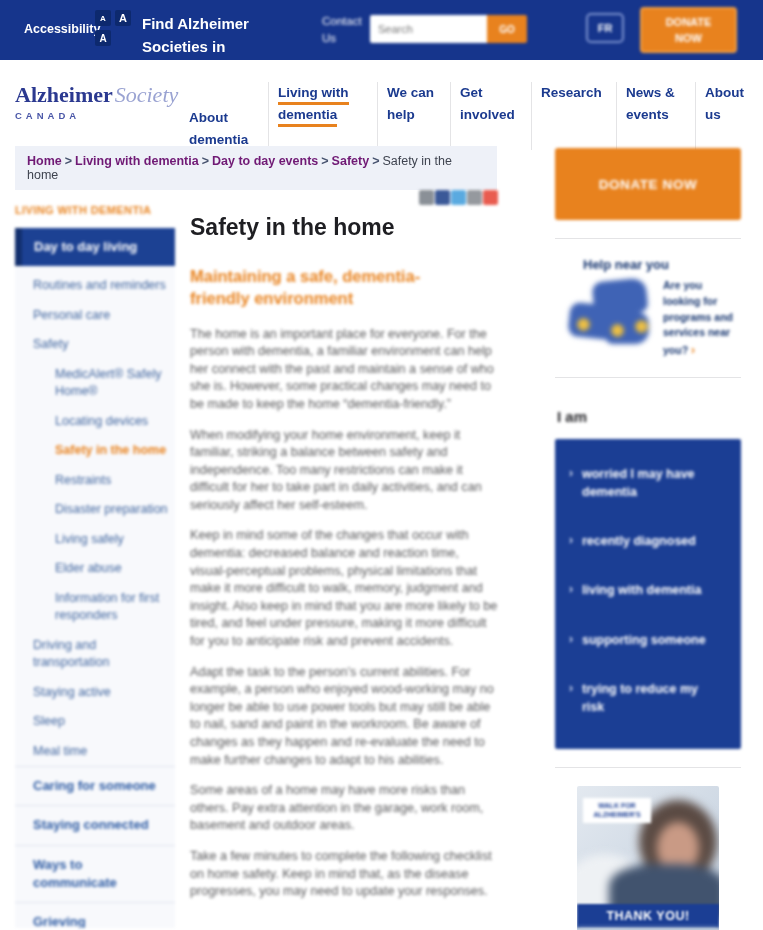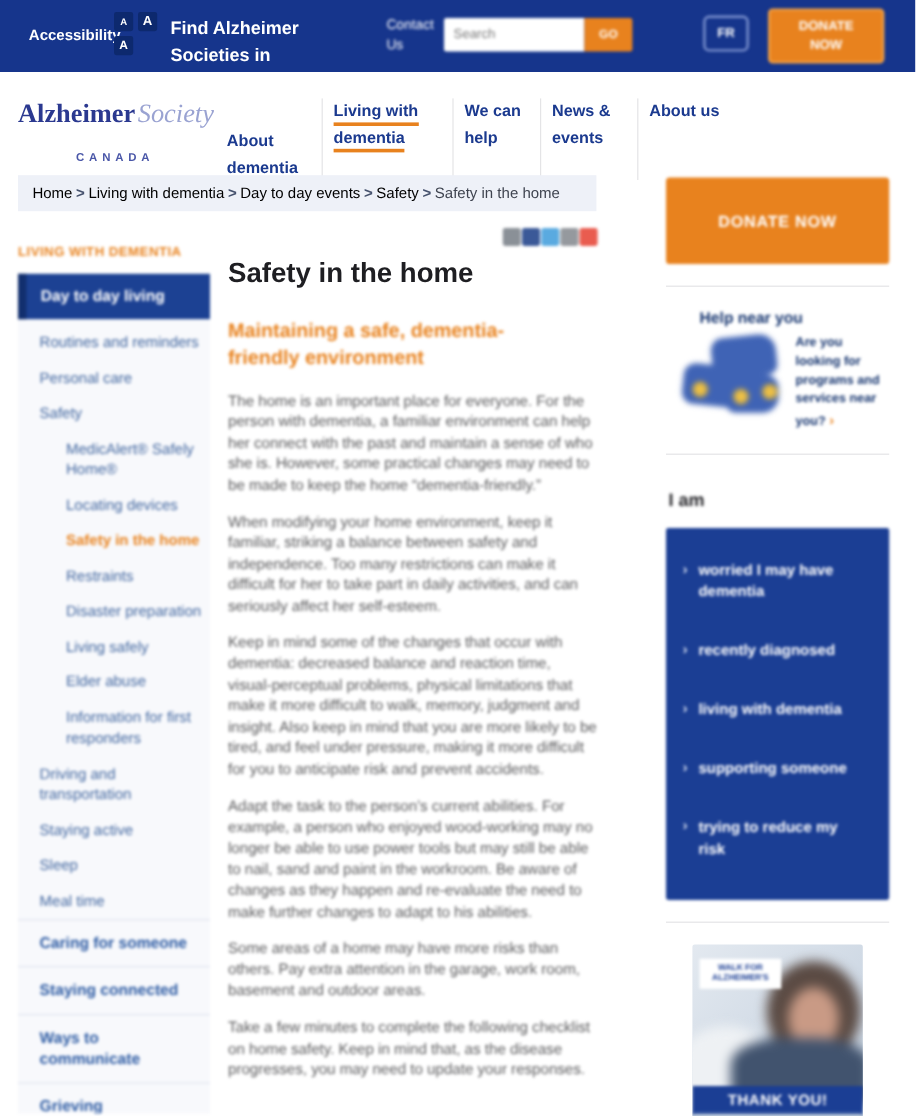--- a/index.html
+++ b/index.html
@@ -25,42 +25,42 @@
           border-radius:0 2px 2px 0;cursor:pointer;}
   .fr-btn{position:absolute;left:586px;top:13px;width:38px;height:30px;border:2px solid #7d93cf;border-radius:5px;
           color:#fff;font-weight:700;font-size:11px;display:flex;align-items:center;justify-content:center;
           box-sizing:border-box;cursor:pointer;}
   .top-donate{position:absolute;left:640px;top:7px;width:97px;height:46px;background:#e8821e;
           border:2px solid #ef9f45;border-radius:4px;color:#fff;font-weight:700;font-size:11px;
           display:flex;align-items:center;justify-content:center;text-align:center;line-height:1.5;
           box-sizing:border-box;padding:0 12px;cursor:pointer;}
 
   
-  .logo{position:absolute;left:15px;top:82px;width:162px;text-align:center;cursor:pointer;}
+  .logo{position:absolute;left:15px;top:82px;width:162px;text-align:left;cursor:pointer;}
   .logo-line{font-family:"Liberation Serif",serif;font-size:22px;white-space:nowrap;}
   .logo-w1{font-weight:700;color:#2b3990;}
   .logo-w2{font-style:italic;color:#9aa3d2;margin-left:2px;}
-  .logo-sub{font-size:9.5px;letter-spacing:4px;color:#4a57a8;margin-top:18px;font-weight:600;}
+  .logo-sub{font-size:9.5px;letter-spacing:4px;color:#4a57a8;margin-top:2px;font-weight:600;}
   .nav{position:absolute;left:180px;top:82px;display:flex;}
   .nav-item{font-weight:700;font-size:13.5px;color:#1b3a8f;line-height:1.6;padding:0 9px;cursor:pointer;}
   .nav-item + .nav-item{border-left:1px solid #e4e4e6;}
   .nav div:nth-of-type(1){width:70px;margin-top:25px;}
   .nav div:nth-of-type(2){width:90px;}
   .nav div:nth-of-type(3){width:54px;}
   .nav div:nth-of-type(4){width:62px;}
   .nav div:nth-of-type(5){width:66px;}
   .nav div:nth-of-type(6){width:60px;}
   .nav div:nth-of-type(7){width:46px;}
   .nav-item.active span{border-bottom:3px solid #e8821e;padding-bottom:2px;
        -webkit-box-decoration-break:clone;box-decoration-break:clone;}
 
   
   .breadcrumb{position:absolute;left:15px;top:146px;width:482px;background:#eef1f8;
        font-size:12.5px;padding:8px 12px;box-sizing:border-box;}
-  .crumb{font-weight:400;color:#000000;cursor:pointer;}
+  .crumb{font-weight:700;color:#701a75;cursor:pointer;}
   .crumb.sep{font-weight:600;color:#46526e;margin:0 3px;cursor:default;}
   .crumb.current{font-weight:400;color:#3f4450;cursor:default;}
 
   
   #col-left{position:absolute;left:15px;top:204px;width:160px;}
   .side-label{color:#e8821e;font-weight:700;font-size:11px;letter-spacing:.4px;}
   .side-menu{background:#f8f9fc;margin-top:12px;height:700px;overflow:hidden;}
   .side-item{font-size:12.5px;color:#41669f;padding:6px 6px 6px 18px;line-height:1.4;cursor:pointer;}
   .side-item.selected{background:#1c4193;border-left:7px solid #122f6e;color:#fff;font-weight:700;
        padding:10px 8px 10px 12px;font-size:13px;margin-bottom:5px;}
@@ -137,20 +137,22 @@
   <div class="logo">
     <div class="logo-line"><span class="logo-w1">Alzheimer</span><span class="logo-w2">Society</span></div>
     <div class="logo-sub">CANADA</div>
   </div>
 
   <div class="nav">
 
   <div class="nav-item"><span>About dementia</span></div>
       <div class="nav-item active"><span>Living with dementia</span></div>
       <div class="nav-item"><span>We can help</span></div>
+      <div class="nav-item"><span>Get involved</span></div>
+      <div class="nav-item"><span>Research</span></div>
       <div class="nav-item"><span>News &amp; events</span></div>
       <div class="nav-item"><span>About us</span></div>
     </div>
 
   <div class="breadcrumb">
     
   <span class="crumb link">Home</span><span class="crumb sep">&gt;</span><span class="crumb link">Living with dementia</span><span class="crumb sep">&gt;</span><span class="crumb link">Day to day events</span><span class="crumb sep">&gt;</span><span class="crumb link">Safety</span><span class="crumb sep">&gt;</span><span class="crumb current">Safety in the home</span></div>
 
   <div id="col-left">
     <div class="side-label bl1">LIVING WITH DEMENTIA</div>

